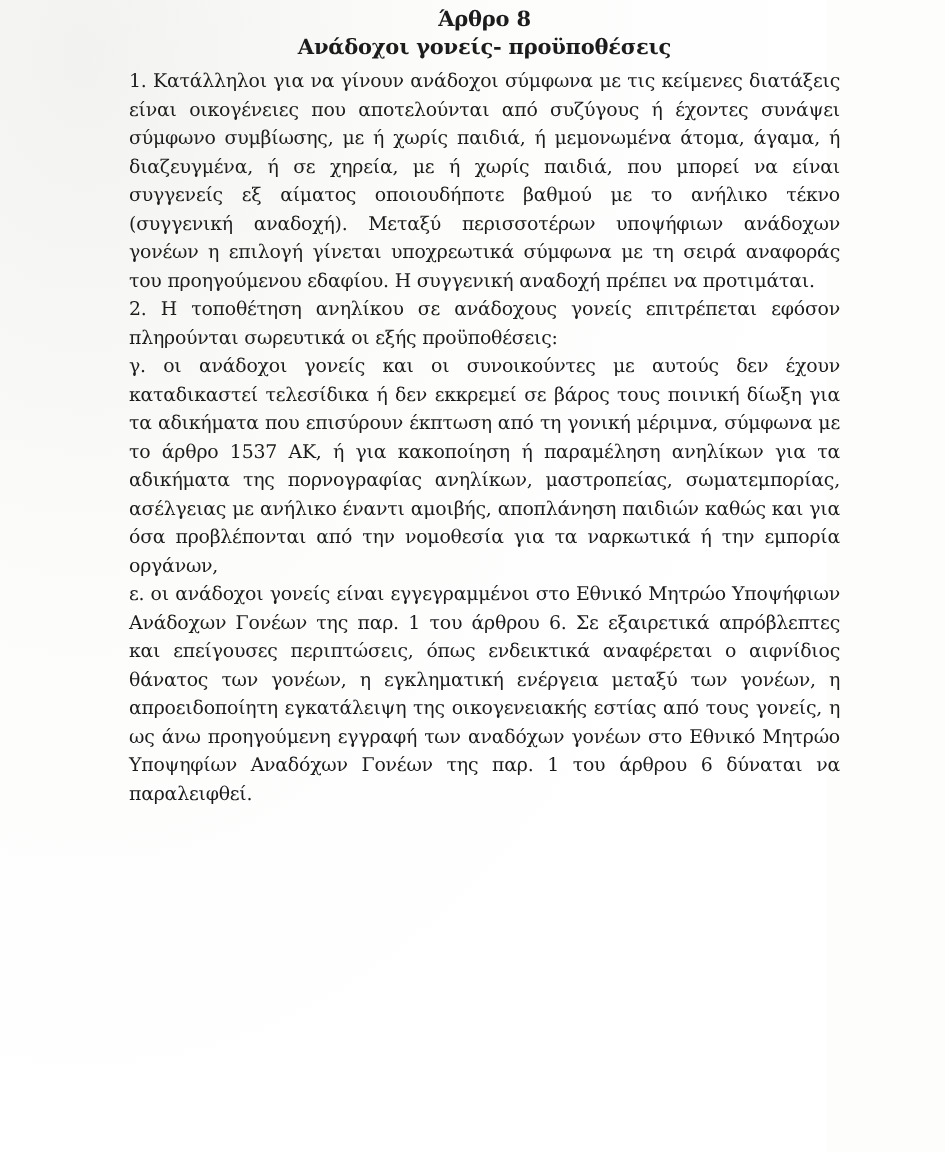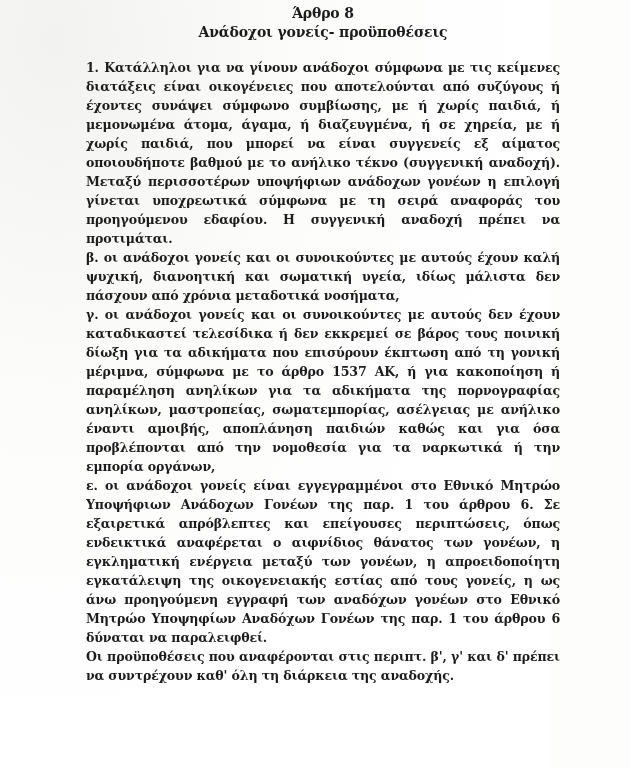--- a/index.html
+++ b/index.html
@@ -22,35 +22,33 @@
     line-height: 19px;
     letter-spacing: -0.15px;
   }
   .title, .subtitle {
     text-align: center;
     font-weight: bold;
     font-size: 14px;
     line-height: 19px;
   }
   .title { margin-bottom: 0; }
-  .subtitle { margin-bottom: 16px; }
+  .subtitle { margin-bottom: 2px; }
   p.para {
     margin: 0;
     text-align: justify;
     text-align-last: left;
     hyphens: none;
-    font-weight: bold;
   }
 </style>
 </head>
 <body>
 
 <div class="page">
   <div class="content">
     <div class="title">Άρθρο 8</div>
     <div class="subtitle">Ανάδοχοι γονείς- προϋποθέσεις</div>
     <p class="para">1. Κατάλληλοι για να γίνουν ανάδοχοι σύμφωνα με τις κείμενες διατάξεις είναι οικογένειες που αποτελούνται από συζύγους  ή έχοντες συνάψει σύμφωνο συμβίωσης, με ή χωρίς παιδιά, ή μεμονωμένα άτομα, άγαμα, ή διαζευγμένα, ή σε χηρεία, με ή χωρίς παιδιά, που μπορεί να είναι συγγενείς εξ αίματος οποιουδήποτε βαθμού με το ανήλικο τέκνο (συγγενική αναδοχή). Μεταξύ περισσοτέρων υποψήφιων ανάδοχων γονέων η επιλογή γίνεται υποχρεωτικά σύμφωνα με τη σειρά αναφοράς του προηγούμενου εδαφίου. Η συγγενική αναδοχή πρέπει να προτιμάται.</p>
-    <p class="para">β. οι ανάδοχοι γονείς και οι συνοικούντες με αυτούς έχουν καλή ψυχική, διανοητική και σωματική υγεία, ιδίως μάλιστα δεν πάσχουν από χρόνια μεταδοτικά νοσήματα,</p>
+    <p class="para">2. Η τοποθέτηση ανηλίκου σε ανάδοχους γονείς επιτρέπεται εφόσον πληρούνται σωρευτικά οι εξής προϋποθέσεις:</p>
     <p class="para">γ. οι ανάδοχοι γονείς και οι συνοικούντες με αυτούς δεν έχουν καταδικαστεί τελεσίδικα ή δεν εκκρεμεί σε βάρος τους ποινική δίωξη για τα αδικήματα που επισύρουν έκπτωση από τη γονική μέριμνα, σύμφωνα με το άρθρο 1537 ΑΚ, ή για κακοποίηση ή παραμέληση ανηλίκων για τα αδικήματα της πορνογραφίας ανηλίκων, μαστροπείας, σωματεμπορίας, ασέλγειας με ανήλικο έναντι αμοιβής, αποπλάνηση παιδιών καθώς και για όσα προβλέπονται από την νομοθεσία για τα ναρκωτικά ή την εμπορία οργάνων,</p>
     <p class="para">ε. οι ανάδοχοι γονείς είναι εγγεγραμμένοι στο Εθνικό Μητρώο Υποψήφιων Ανάδοχων Γονέων της παρ. 1 του άρθρου 6. Σε εξαιρετικά απρόβλεπτες και επείγουσες περιπτώσεις, όπως ενδεικτικά αναφέρεται ο αιφνίδιος θάνατος των γονέων, η εγκληματική ενέργεια μεταξύ των γονέων, η απροειδοποίητη εγκατάλειψη της οικογενειακής εστίας από τους γονείς, η ως άνω προηγούμενη εγγραφή των αναδόχων γονέων στο Εθνικό Μητρώο Υποψηφίων Αναδόχων Γονέων της παρ. 1 του άρθρου 6 δύναται να παραλειφθεί.</p>
-    <p class="para">Οι προϋποθέσεις που αναφέρονται στις περιπτ. β', γ' και δ' πρέπει να συντρέχουν καθ' όλη τη διάρκεια της αναδοχής.</p>
   </div>
 </div>
 
 </body></html>

